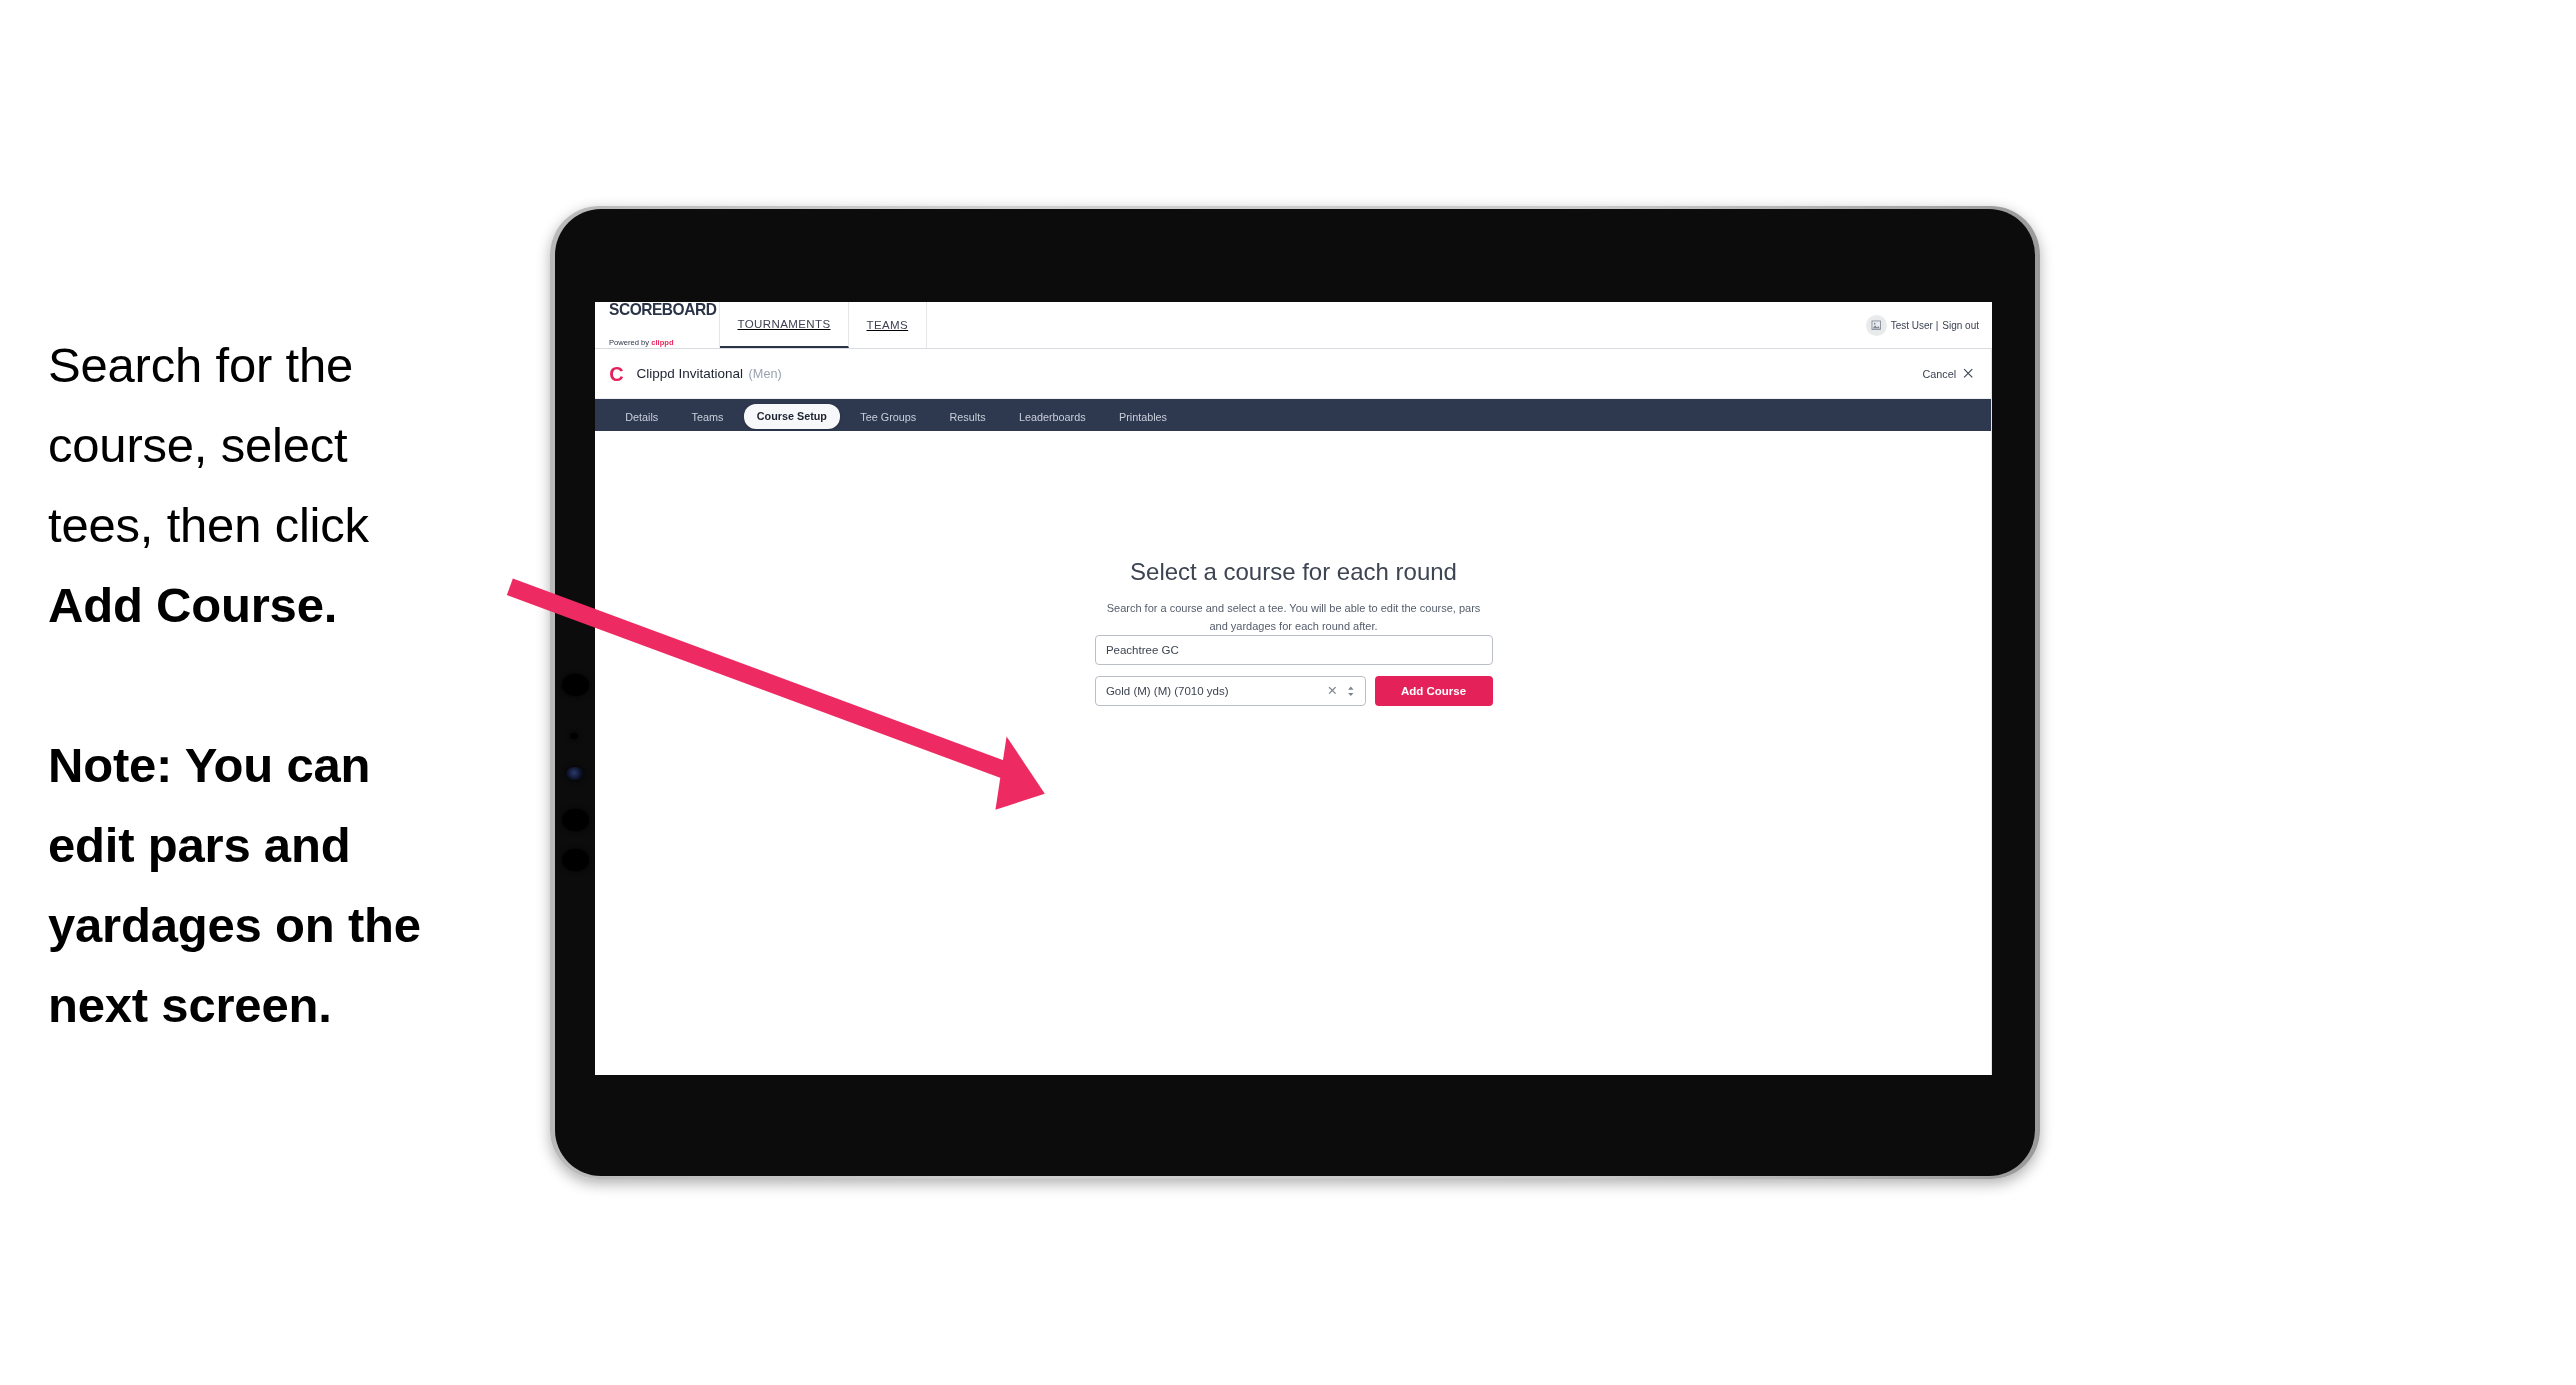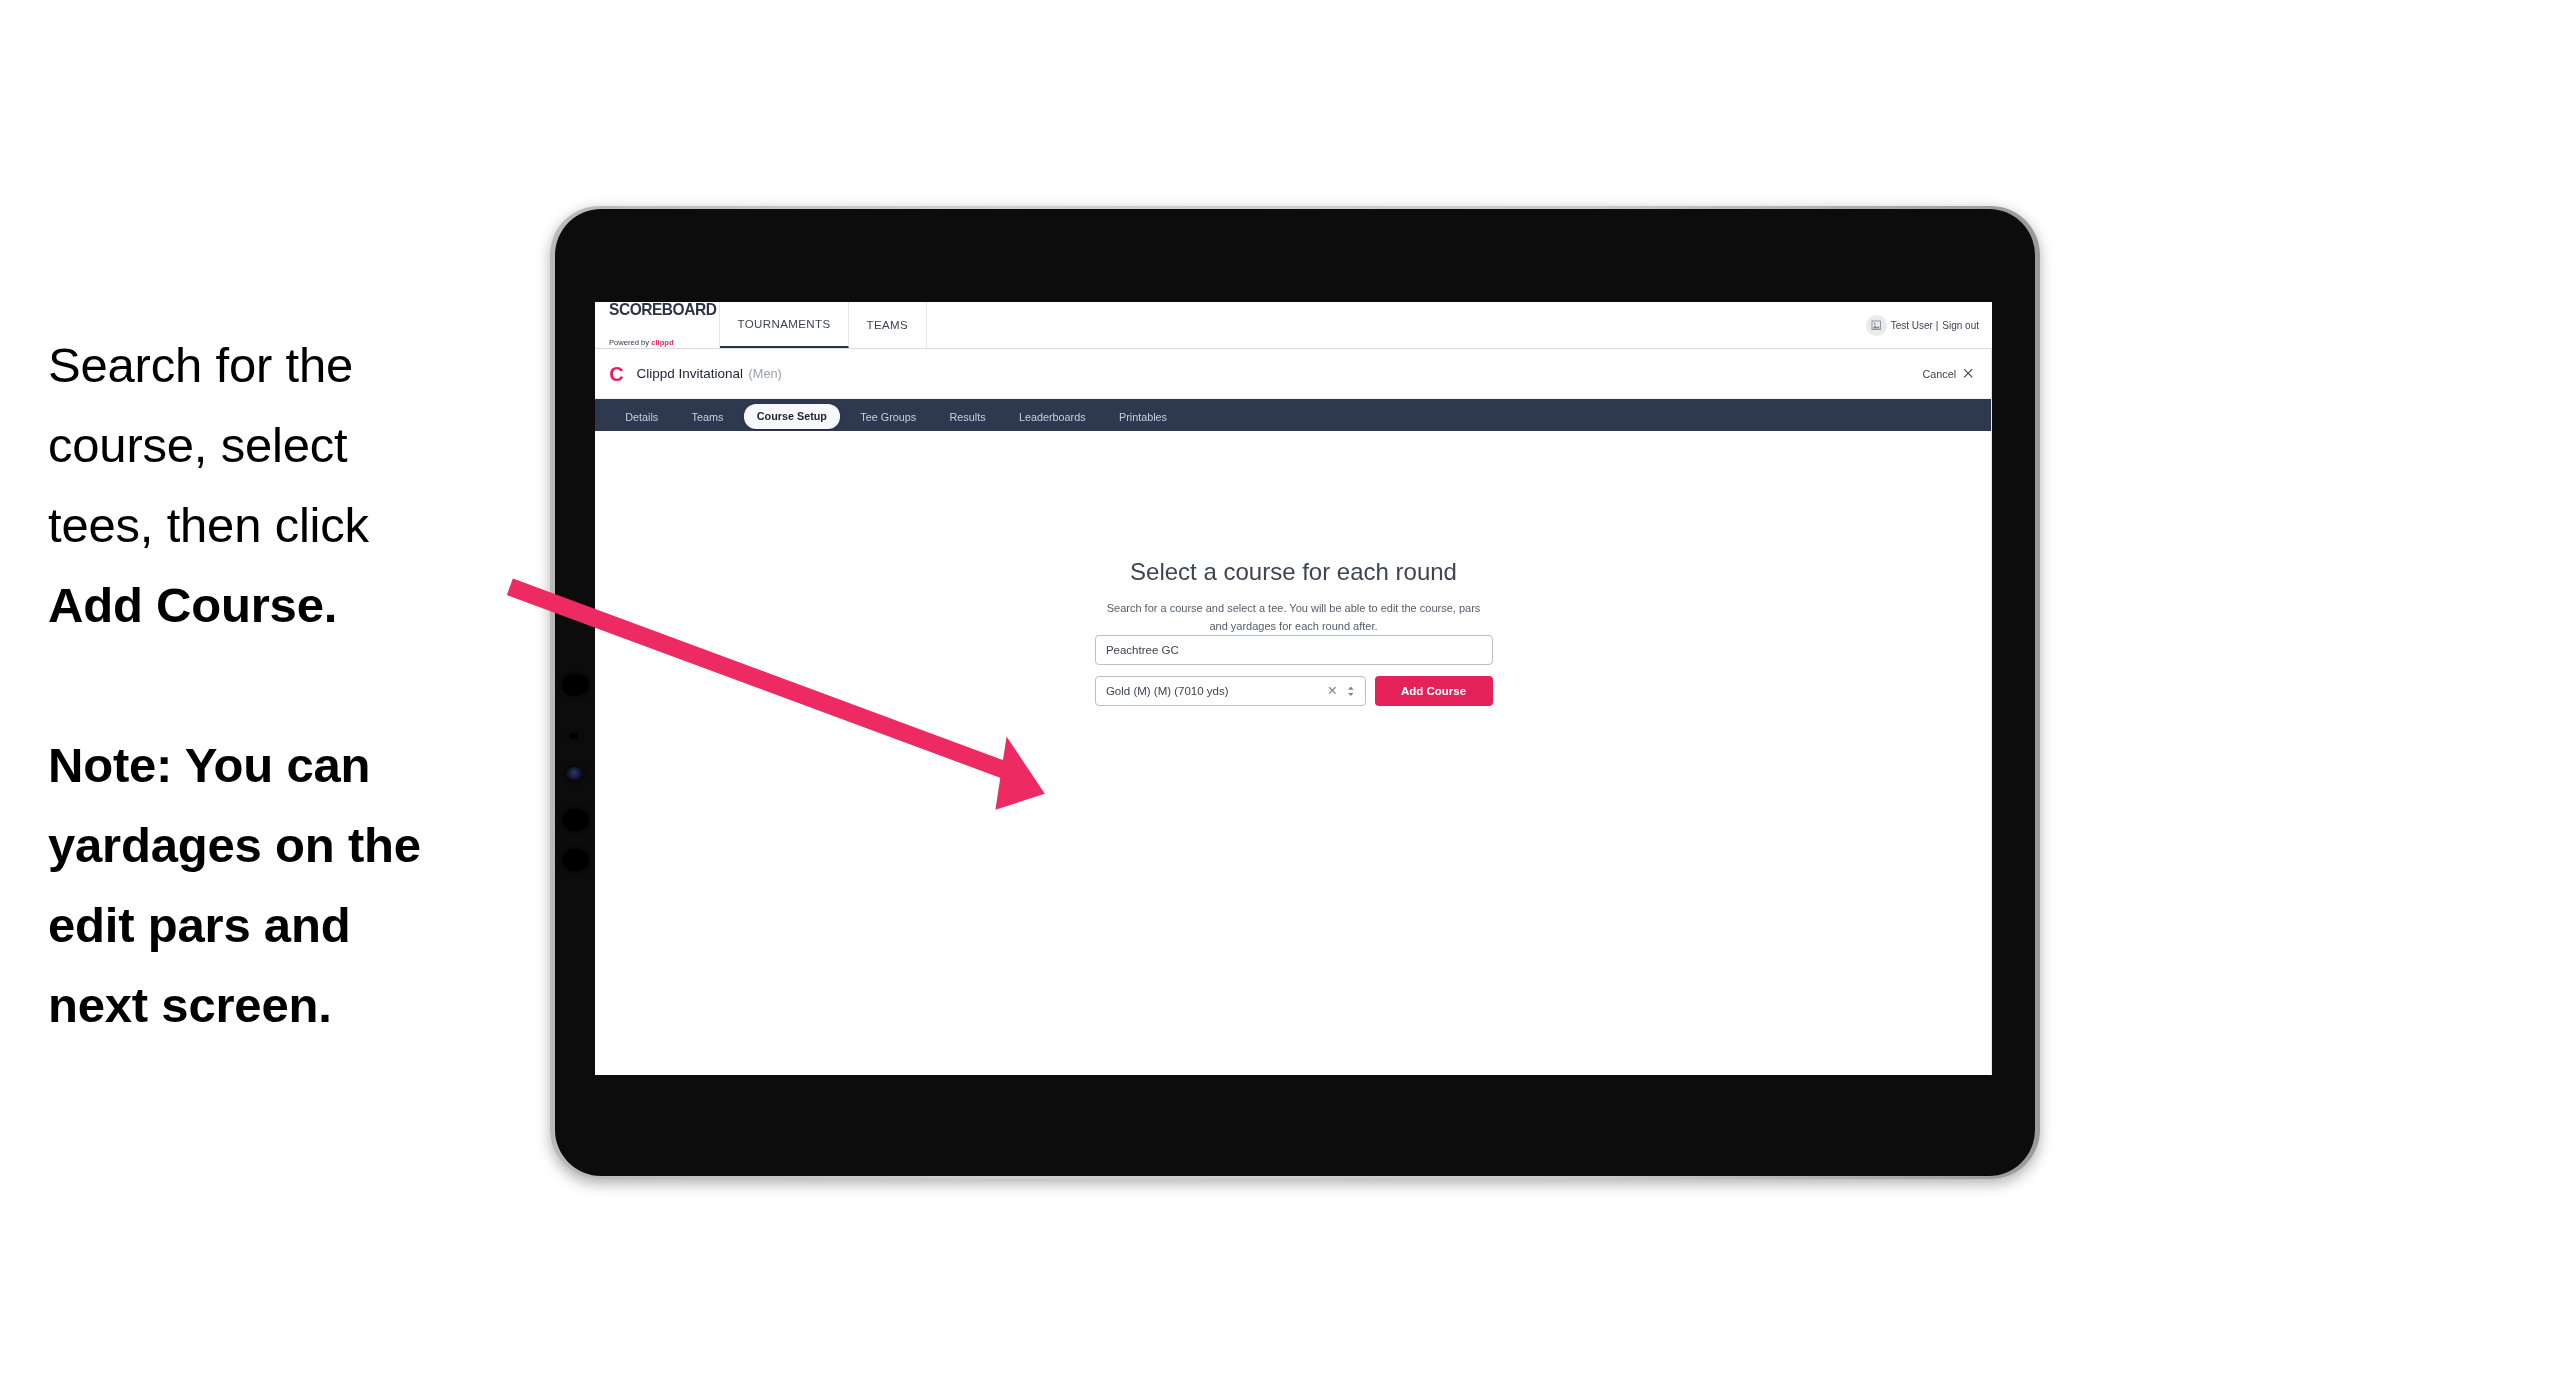--- a/index.html
+++ b/index.html
@@ -128,20 +128,21 @@
     font-size: 7.6px;
     color: #2b3447;
     margin-top: 1.6px;
     line-height: 8.8px;
   }
   .brand-sub .pink { color: #ea2a5f; font-weight: 700; }
 
   .topnav {
     display: flex;
     align-items: stretch;
+    text-decoration: underline;
   }
   .topnav-item {
     display: flex;
     align-items: center;
     padding: 0 17.5px;
     font-size: 11.5px;
     color: #3b4252;
     letter-spacing: 0.4px;
     border-right: 0.8px solid #e4e6ea;
     cursor: pointer;
@@ -351,22 +352,22 @@
 
 <div class="annotation">
   <div class="annotation-line">Search for the</div>
   <div class="annotation-line">course, select</div>
   <div class="annotation-line">tees, then click</div>
   <div class="annotation-line bold">Add Course.</div>
 </div>
 
 <div class="annotation-block2">
   <div class="annotation-line">Note: You can</div>
+  <div class="annotation-line">edit pars and</div>
   <div class="annotation-line">yardages on the</div>
-  <div class="annotation-line">edit pars and</div>
   <div class="annotation-line">next screen.</div>
 </div>
 
 <div class="tablet-outer">
   <div class="tablet-body"></div>
 </div>
 
 <div class="sensor s1"></div>
 <div class="sensor s2"></div>
 <div class="sensor s3"></div>

